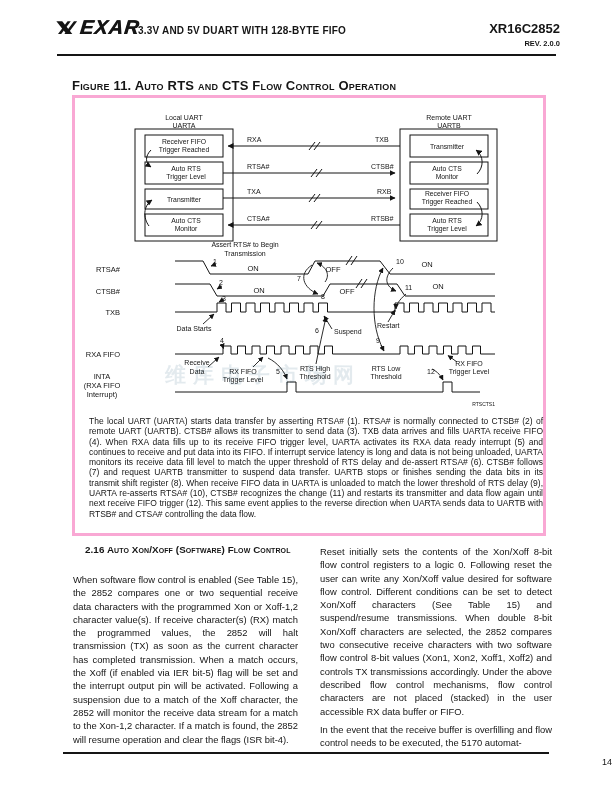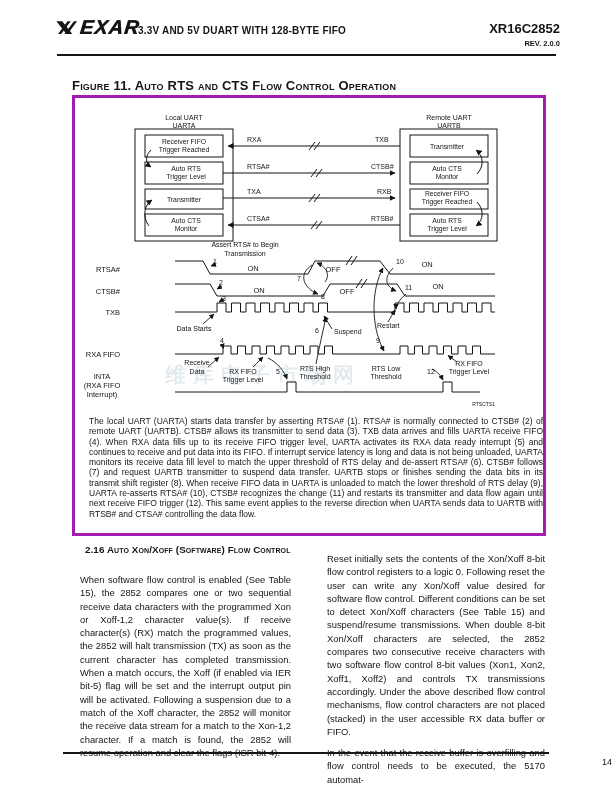--- a/index.html
+++ b/index.html
@@ -4,28 +4,28 @@
 <style>
   html,body{margin:0;padding:0;background:#e8e8e8}
   .page{position:relative;width:612px;height:792px;background:#ffffff;font-family:"Liberation Sans",sans-serif;color:#151515;overflow:hidden;margin:0 auto}
   .logo{position:absolute;left:56px;top:16px;display:flex;align-items:center;gap:2px}
   .logo-text{font-size:20px;font-weight:bold;font-style:italic;letter-spacing:1px;transform:skewX(-6deg);text-shadow:0.6px 0 currentColor}
   .header-title{position:absolute;left:138px;top:25px;width:300px;font-size:10px;font-weight:bold;letter-spacing:0.2px}
   .part{position:absolute;right:52px;top:21px;font-size:13px;font-weight:bold}
   .rev{position:absolute;right:52px;top:39px;font-size:7.5px;font-weight:bold;}
   .hrule{position:absolute;left:57px;top:54px;width:499px;height:2px;background:#151515}
   .fig-caption{position:absolute;left:72px;top:78px;font-size:13px;font-weight:bold;font-variant:small-caps;letter-spacing:0.2px}
-  .figure-box{position:absolute;left:72px;top:95px;width:468px;height:435px;border:3px solid #a21caf}
+  .figure-box{position:absolute;left:72px;top:95px;width:468px;height:435px;border:3px solid #f9a8d4}
   .figure-box svg{position:absolute;left:0;top:0}
   .watermark{position:absolute;left:90px;top:263px;font-size:21px;font-weight:bold;letter-spacing:7px;color:#0c4a6e;opacity:0.11;white-space:nowrap;pointer-events:none}
   .fig-desc{position:absolute;left:14px;top:318px;width:454px;font-size:8.5px;line-height:10.3px;text-align:justify;margin:0}
   .col-left{position:absolute;left:72px;top:544px;width:227px}
   .col-right{position:absolute;left:319px;top:544px;width:234px}
   .sec-heading{font-size:9.8px;font-weight:bold;font-variant:small-caps;padding-left:13px;margin:0 0 18px 0;letter-spacing:0.1px}
-  .body-p{font-size:9.4px;line-height:13.3px;text-align:justify;margin:8px}
+  .body-p{font-size:9.4px;line-height:13.3px;text-align:justify;margin:1px}
   .body-p + .body-p{margin-top:5px}
   .frule{position:absolute;left:63px;top:752px;width:486px;height:2px;background:#151515}
   .page-num{position:absolute;left:0;top:757px;width:612px;text-align:right;font-size:9px}
   svg text{font-family:"Liberation Sans",sans-serif;fill:#151515;stroke:none}
 </style>
 </head>
 <body>
 
 <div class="page">
 

